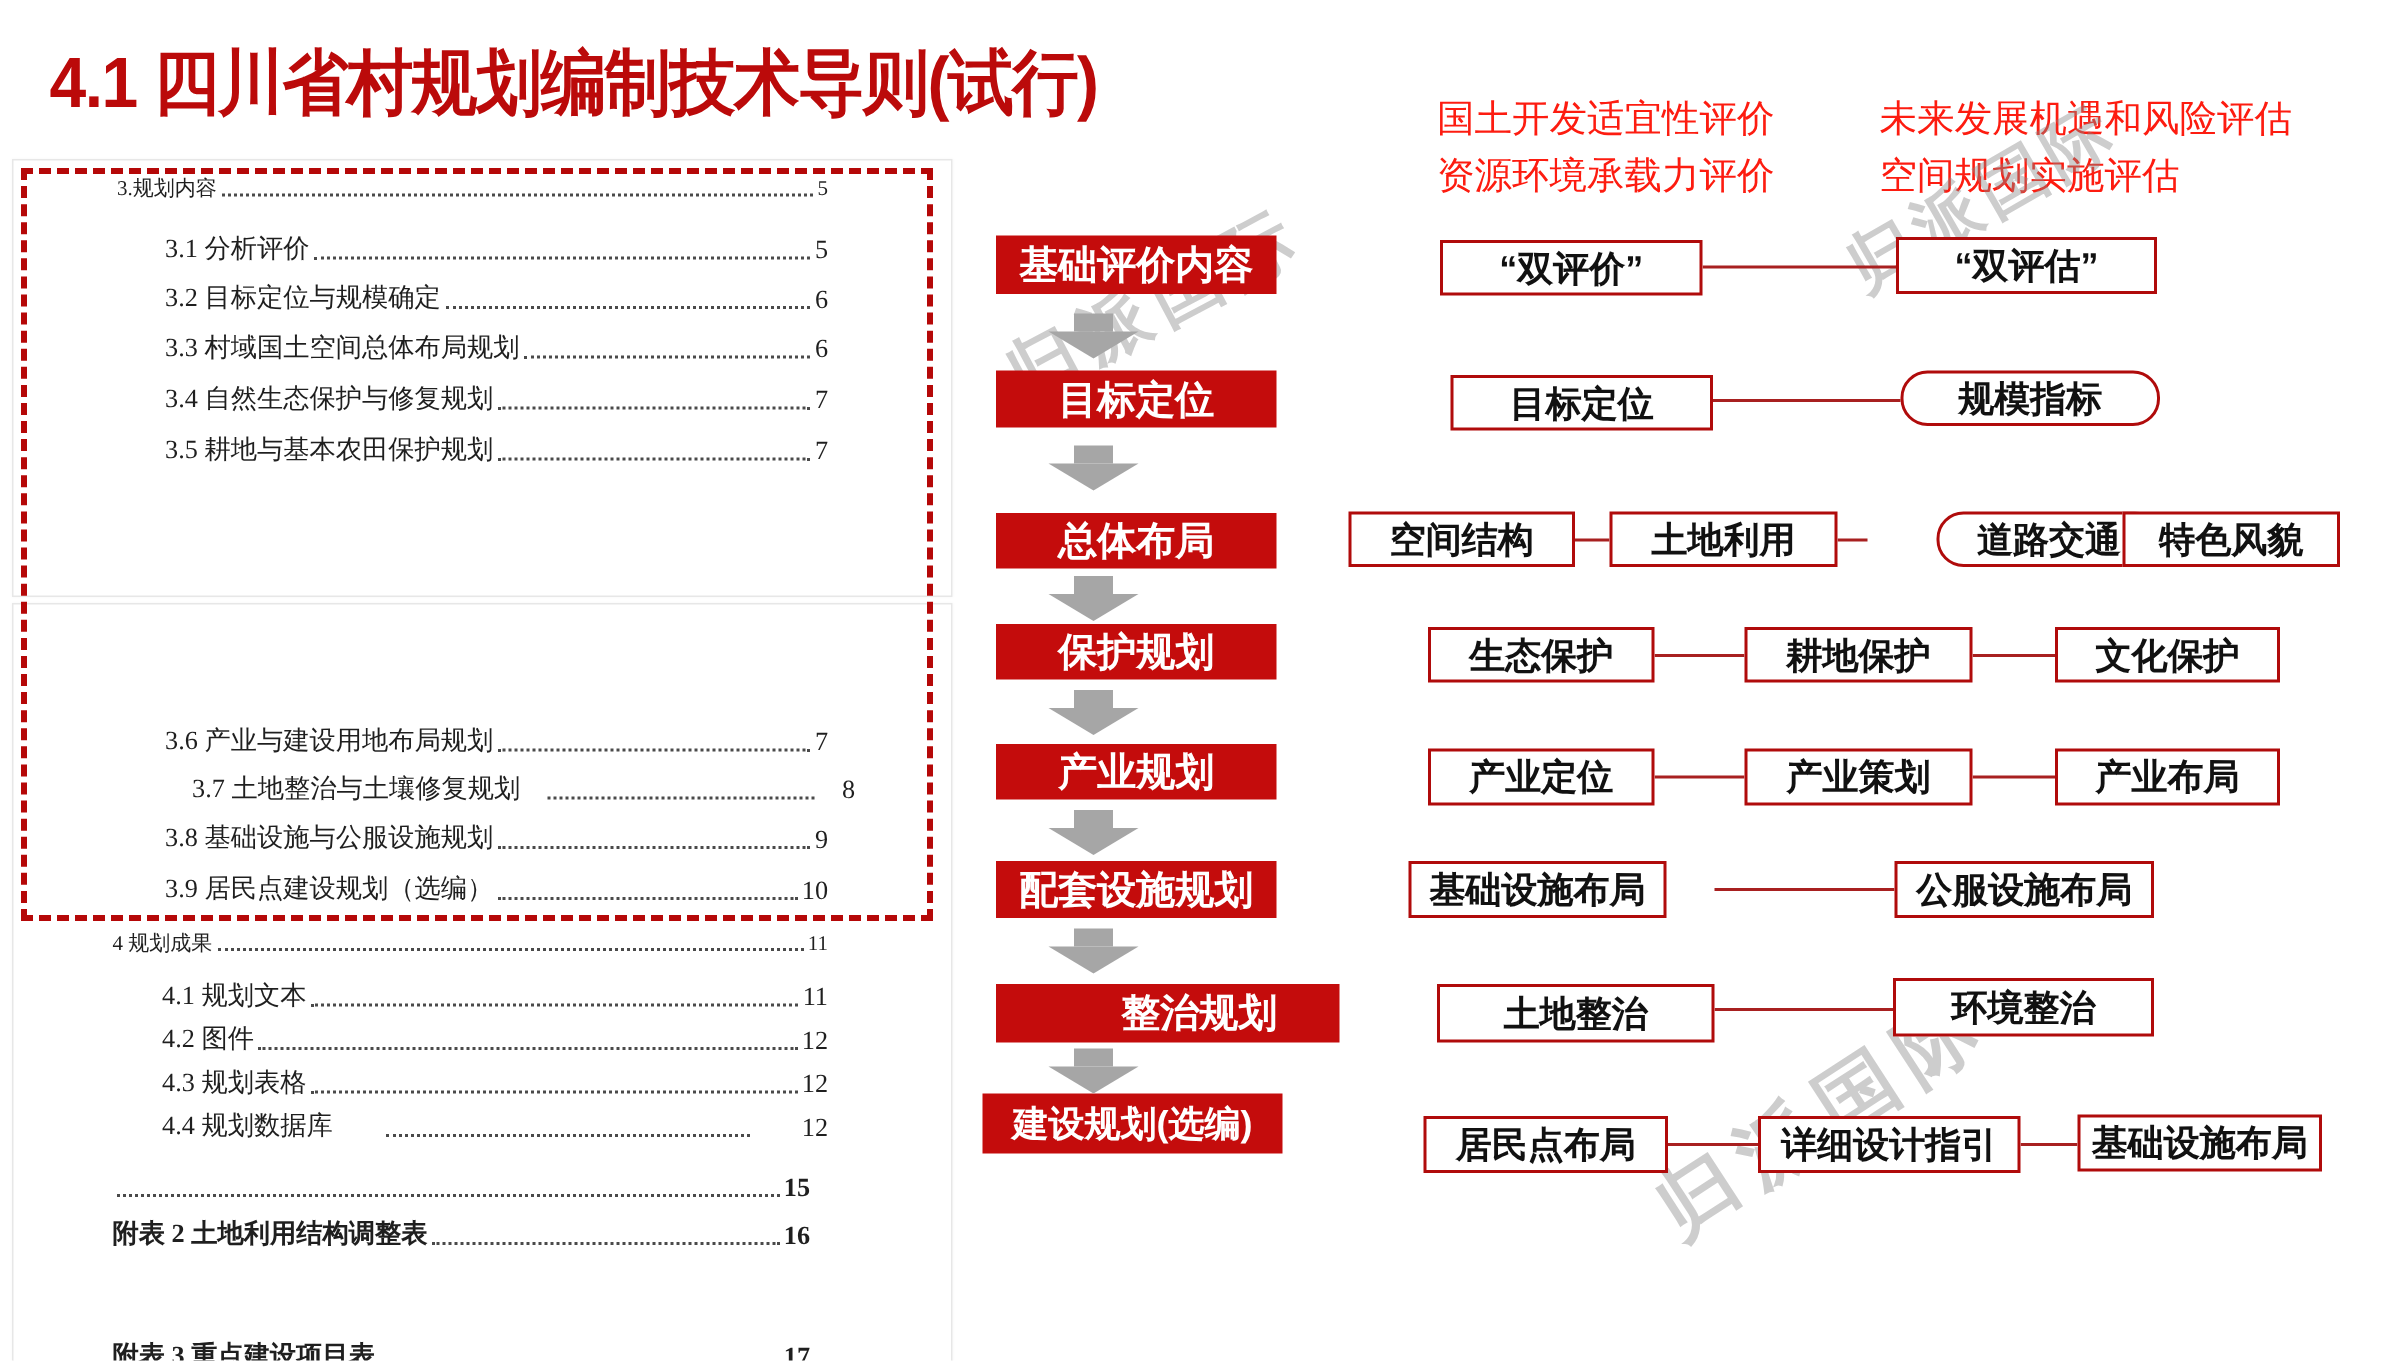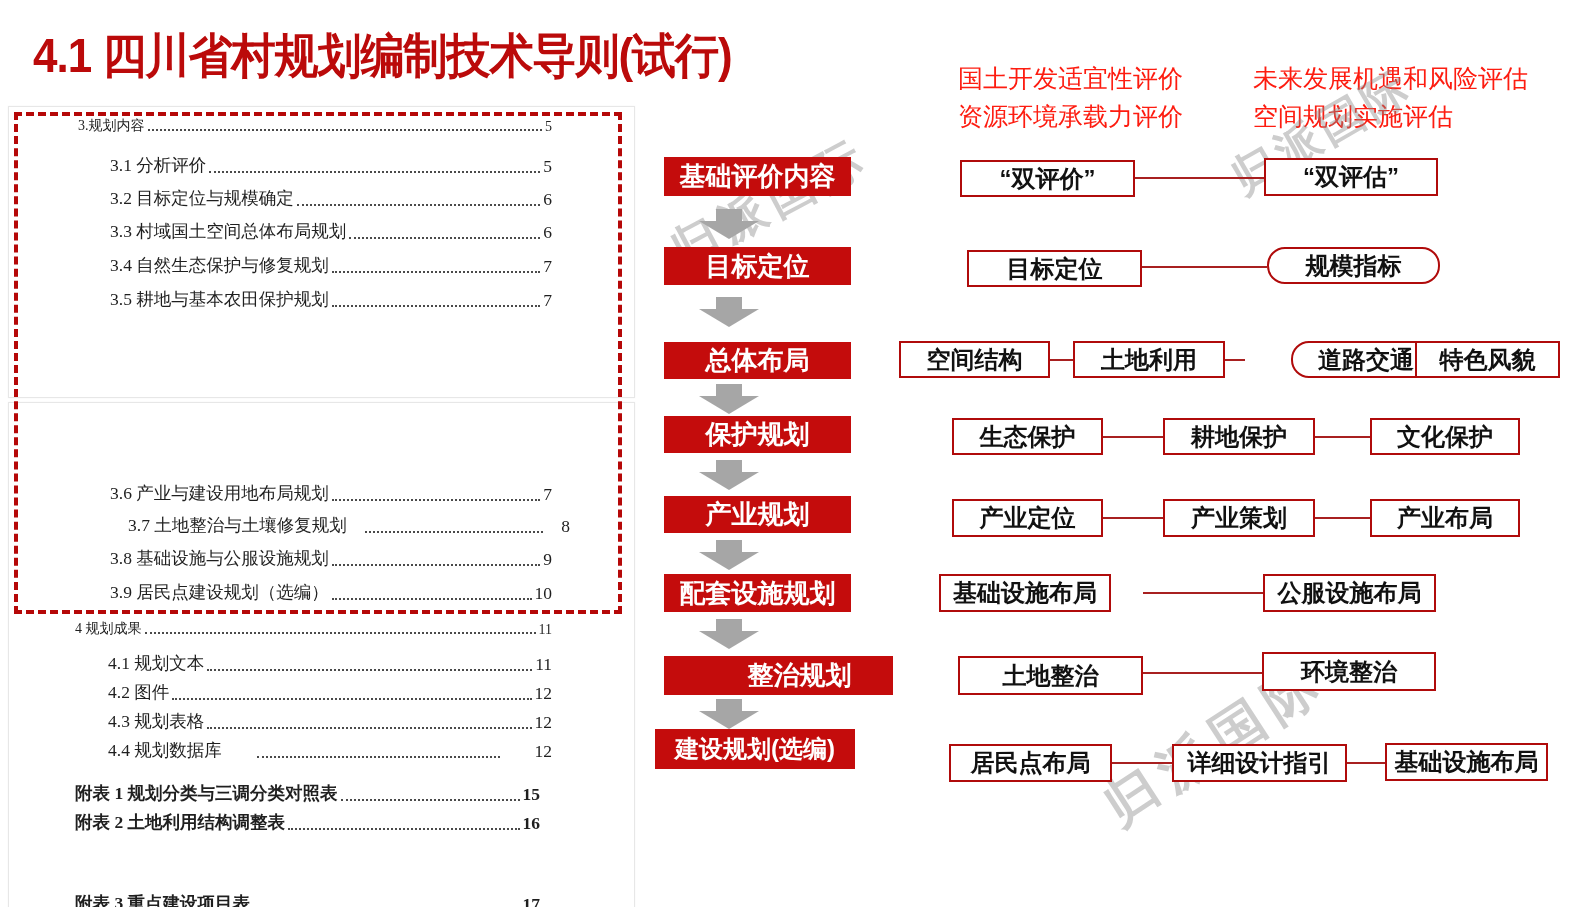--- a/index.html
+++ b/index.html
@@ -158,21 +158,20 @@
   <span class="lbl">4.3 规划表格</span>
     <span class="leader"></span>
     <span class="pg">12</span>
 </div>
 <div class="toc-row" style="left:108px;top:738px;width:444px;gap:32px;">
   <span class="lbl">4.4 规划数据库</span>
     <span class="leader"></span>
     <span class="pg">12</span>
 </div>
 <div class="toc-row toc-semi" style="left:75px;top:781px;width:465px;">
-  <span class="lbl">附表 1 规划分类与三调分类对照表</span>
     <span class="leader"></span>
     <span class="pg">15</span>
 </div>
 <div class="toc-row toc-semi" style="left:75px;top:810px;width:465px;">
   <span class="lbl">附表 2 土地利用结构调整表</span>
     <span class="leader"></span>
     <span class="pg">16</span>
 </div>
 <div class="toc-row toc-semi" style="left:75px;top:843px;width:465px;margin-top:48px;">
   <span class="lbl">附表 3 重点建设项目表</span>

